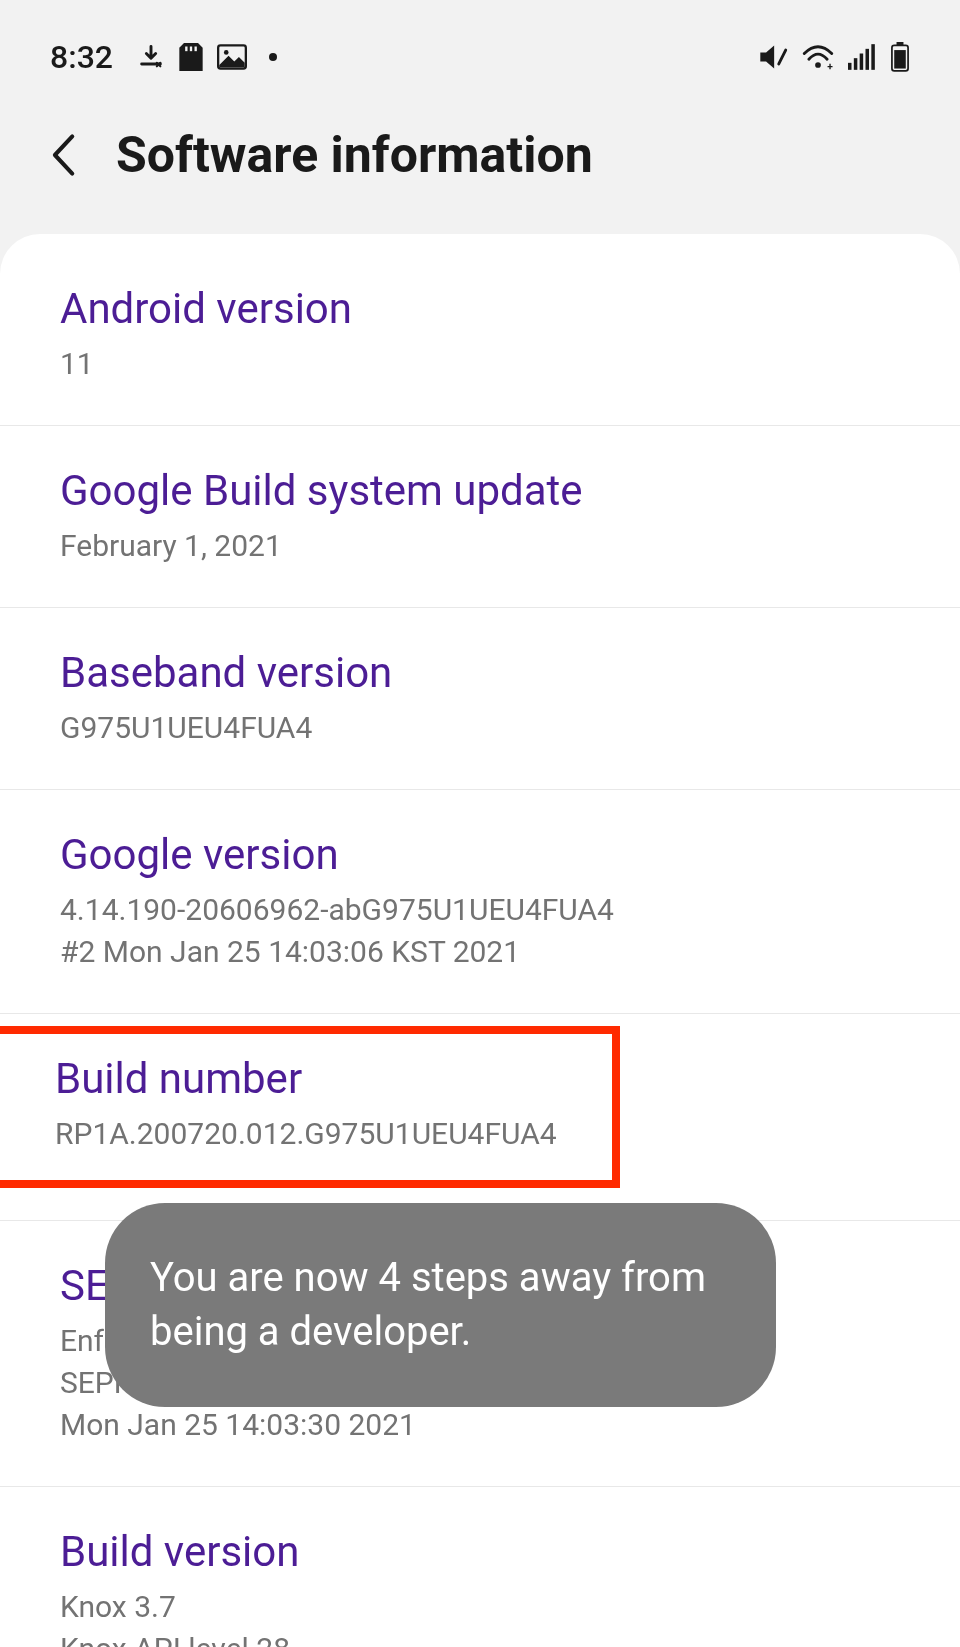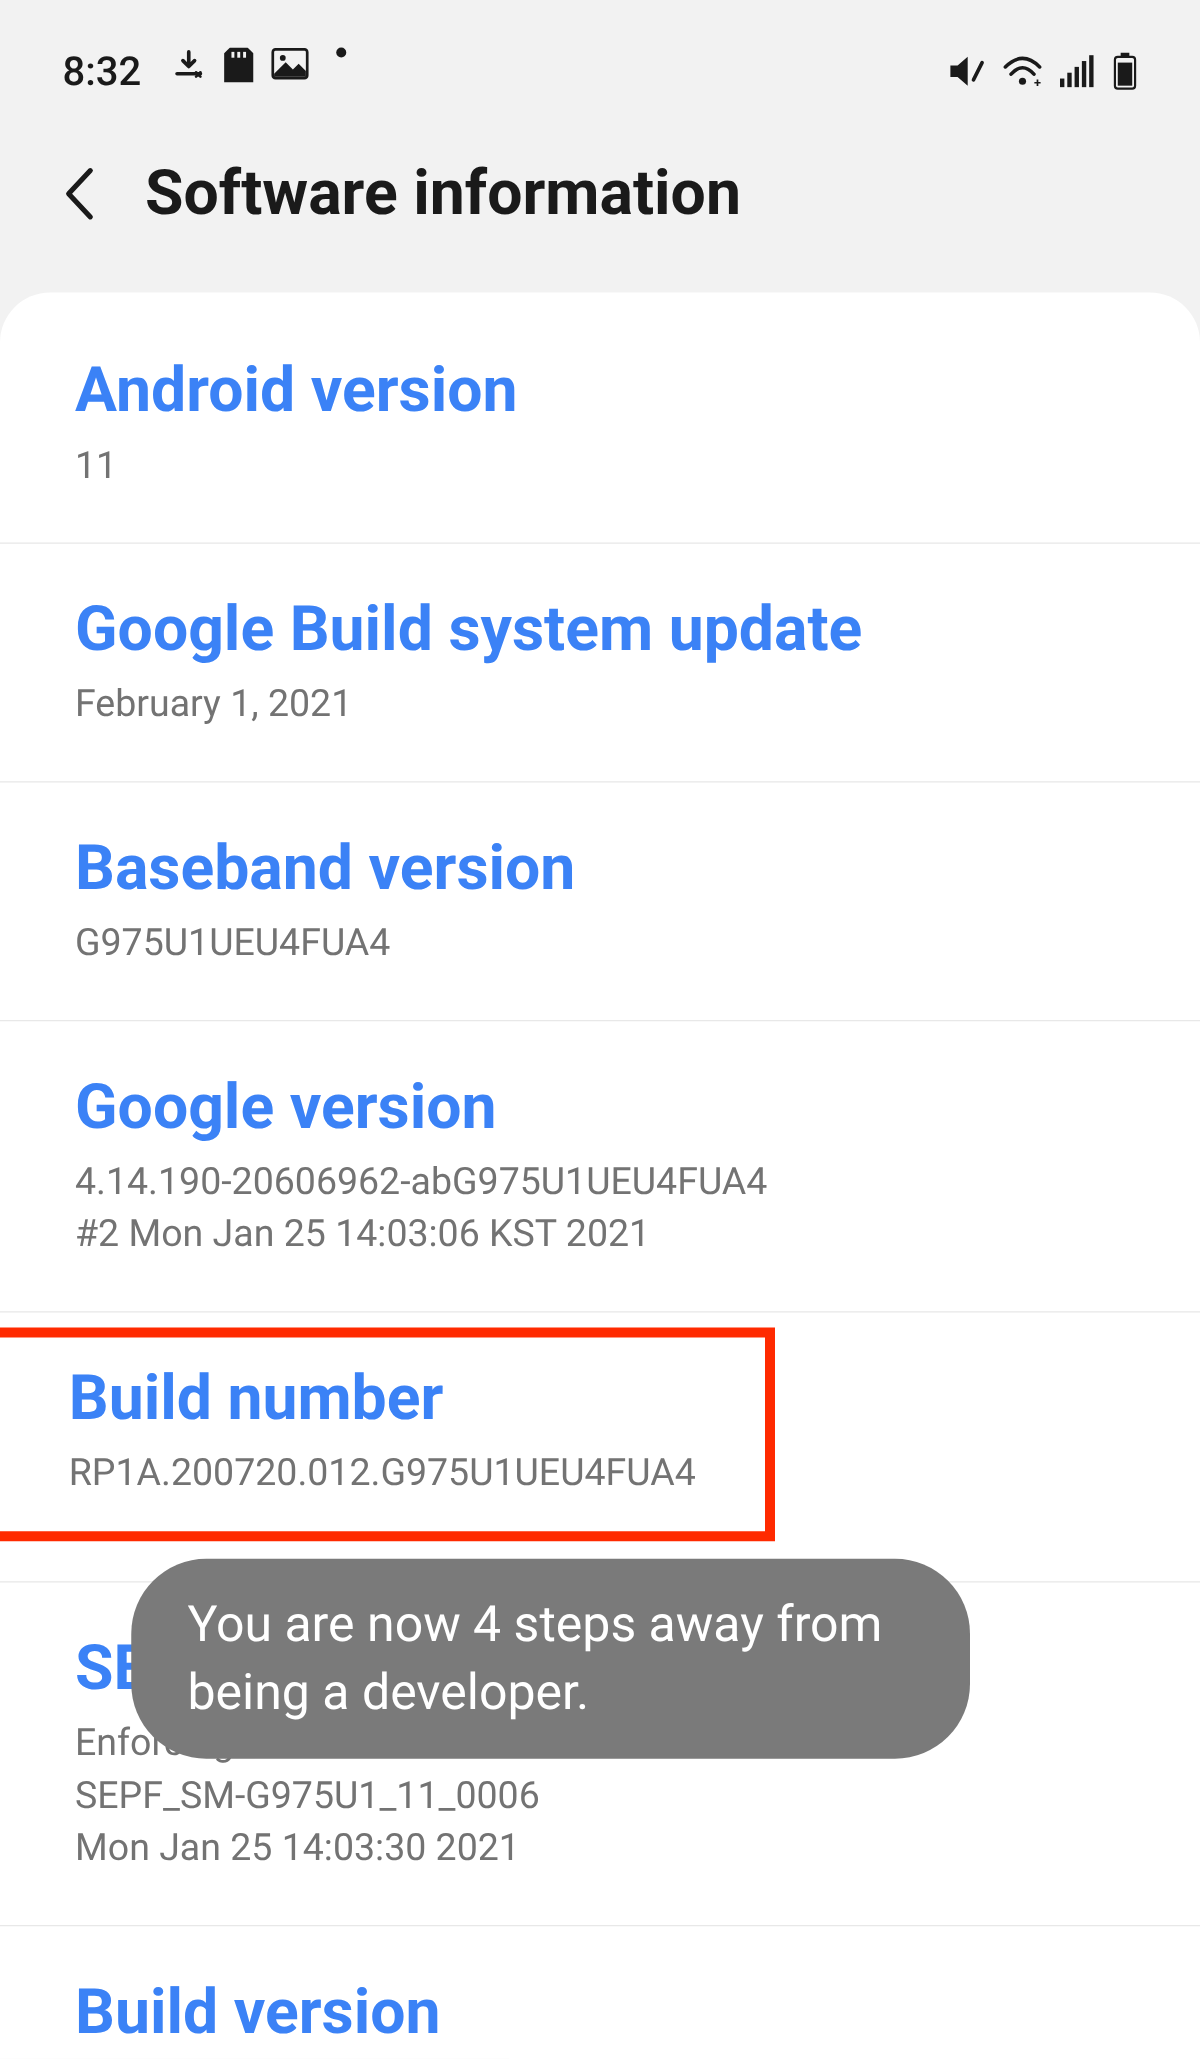--- a/index.html
+++ b/index.html
@@ -18,21 +18,21 @@
     .status-bar {
       display: flex;
       justify-content: space-between;
       align-items: center;
       padding: 38px 50px 20px 50px;
       font-size: 32px;
       color: #1a1a1a;
     }
     .status-left {
       display: flex;
-      align-items: flex-start;
+      align-items: center;
       gap: 14px;
     }
     .status-right {
       display: flex;
       align-items: center;
       gap: 14px;
     }
     .status-time {
       font-weight: 500;
       margin-right: 10px;
@@ -73,23 +73,23 @@
       min-height: 1400px;
     }
     .list-item {
       padding: 40px 60px 40px 60px;
       border-bottom: 1px solid #e8e8e8;
     }
     .list-item:first-child {
       padding-top: 50px;
     }
     .item-title {
-      font-size: 50px;
-      font-weight: 700;
-      color: #3b82f6;
+      font-size: 42px;
+      font-weight: 400;
+      color: #4c1d95;
       margin-bottom: 10px;
     }
     .item-value {
       font-size: 30px;
       color: #737373;
       line-height: 1.4;
       white-space: pre-line;
     }
     .highlight-box {
       border: 8px solid #ff2a00;
@@ -105,21 +105,21 @@
       padding: 20px 2px 40px 0;
       border-bottom: 1px solid #e8e8e8;
     }
     .toast {
       position: absolute;
       left: 105px;
       right: 184px;
       bottom: 240px;
       background: #7a7a7a;
       color: #ffffff;
-      padding: 26px 45px;
+      padding: 48px 45px;
       border-radius: 60px;
       font-size: 40px;
       line-height: 1.35;
       z-index: 100;
     }
     .last-item {
       padding: 40px 60px;
     }
     svg {
       display: block;

